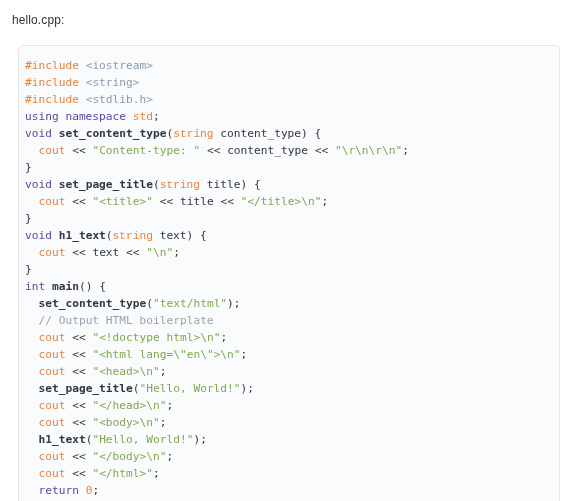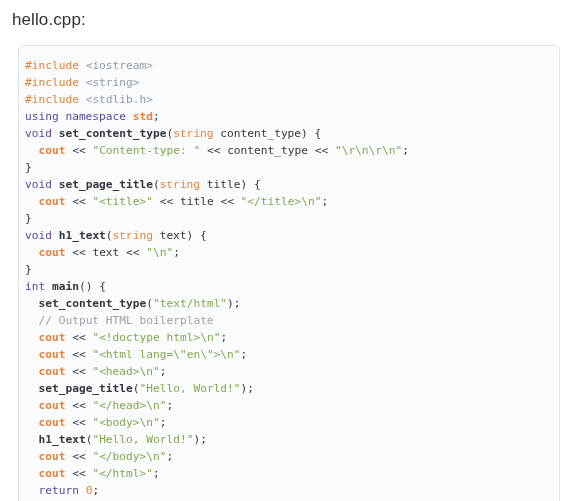--- a/index.html
+++ b/index.html
@@ -19,21 +19,21 @@
     width: 576px;
     height: 501px;
     background: #ffffff;
     overflow: hidden;
   }
   #file-label {
     position: absolute;
     left: 12px;
     top: 12px;
     font-family: "Liberation Sans", sans-serif;
-    font-size: 17px;
+    font-size: 12px;
     line-height: 16px;
     color: #2f3338;
     letter-spacing: 0.1px;
     white-space: pre;
   }
   #code-panel {
     position: absolute;
     left: 18px;
     top: 45px;
     width: 542px;
@@ -70,21 +70,21 @@
   .t-hdr    { color: #8c9bab; }
   .t-kw     { color: #5b48a2; }
   .t-type   { color: #e8833a; font-family: Liberation Mono, monospace; }
   .t-ident  { color: #32383f; }
   .t-fn     { color: #32383f; font-weight: bold; }
   .t-str    { color: #7fa84f; }
   .t-num    { color: #e8833a; }
   .t-com    { color: #9aa3ad; }
   .t-op     { color: #32383f; }
   .t-punc   { color: #32383f; }
-  .t-builtin{ color: #e8833a; font-weight: bold; }
+  .t-builtin{ color: #e8833a; }
 </style>
 </head>
 <body>
 
 <div id="page">
 
   <div id="file-label">hello.cpp:</div>
 
   <div id="code-panel">
     <div id="code-scroll">

